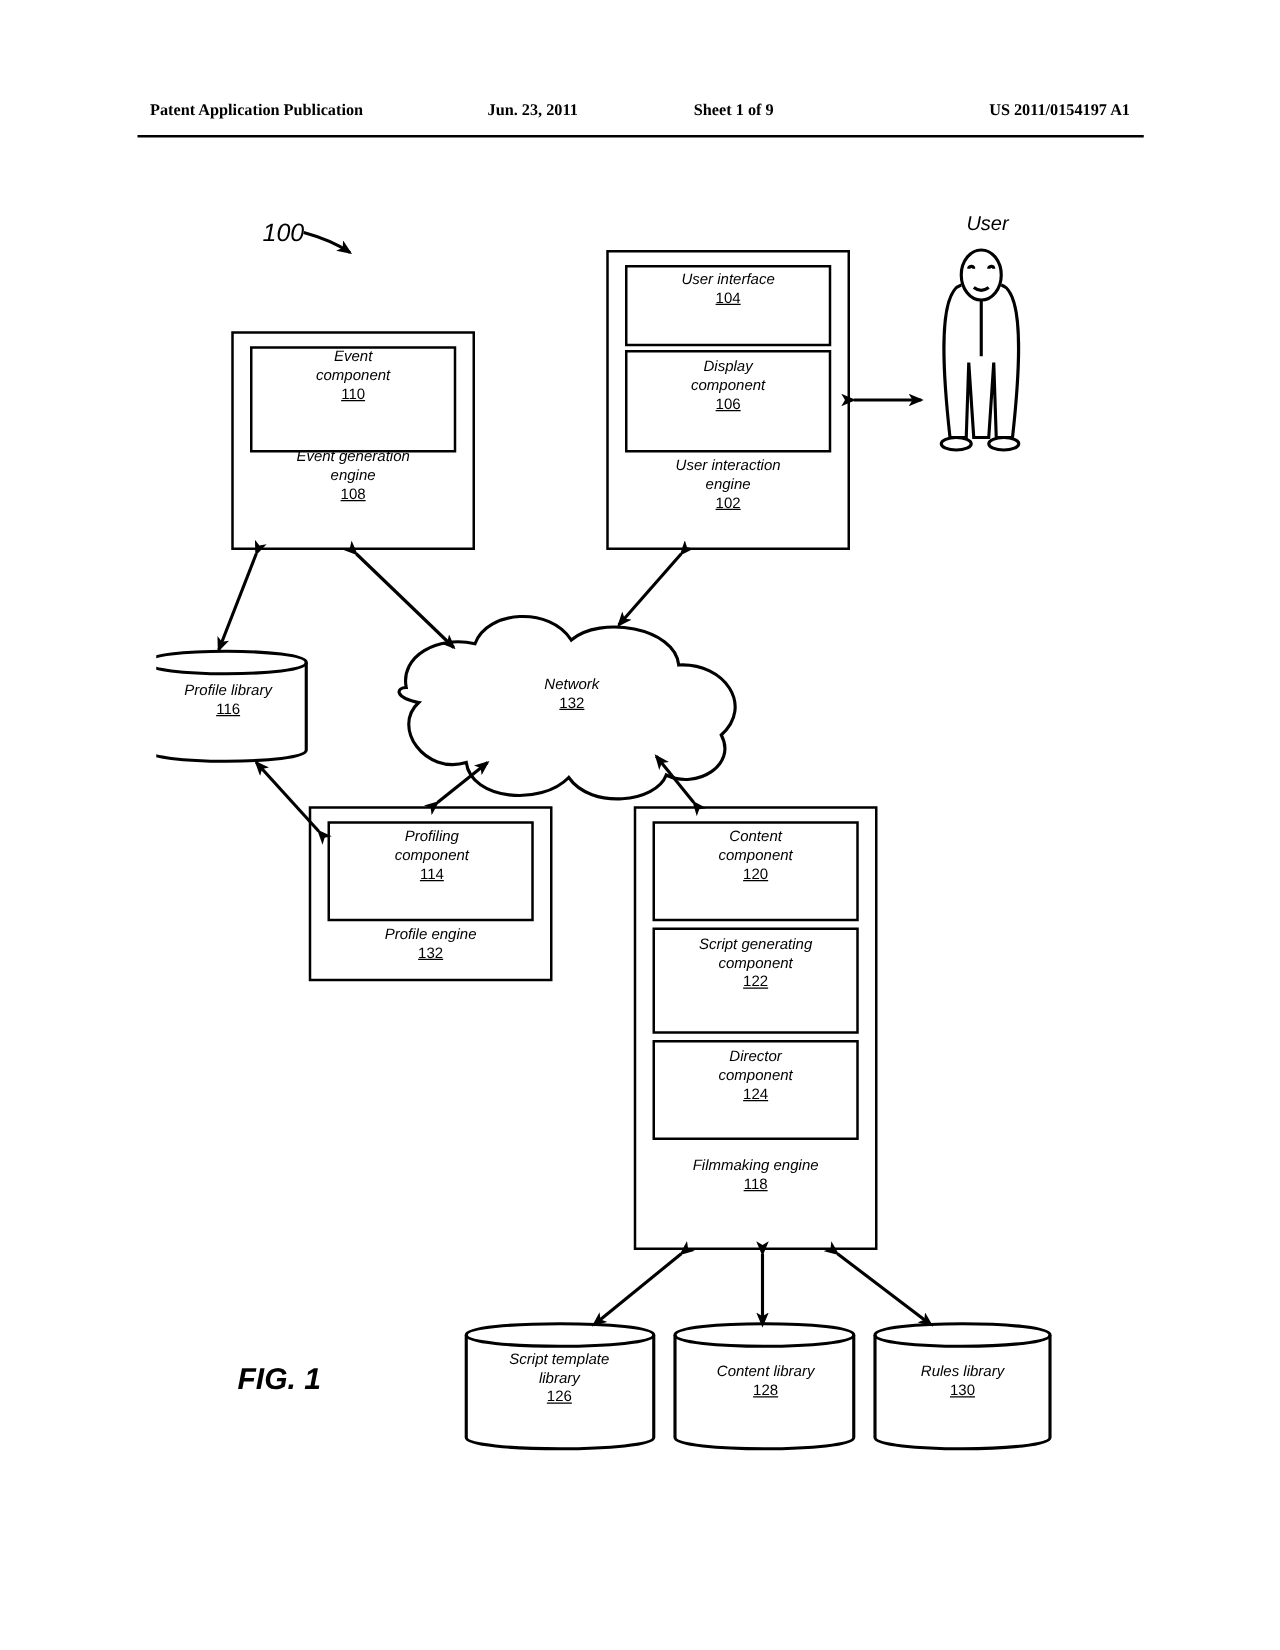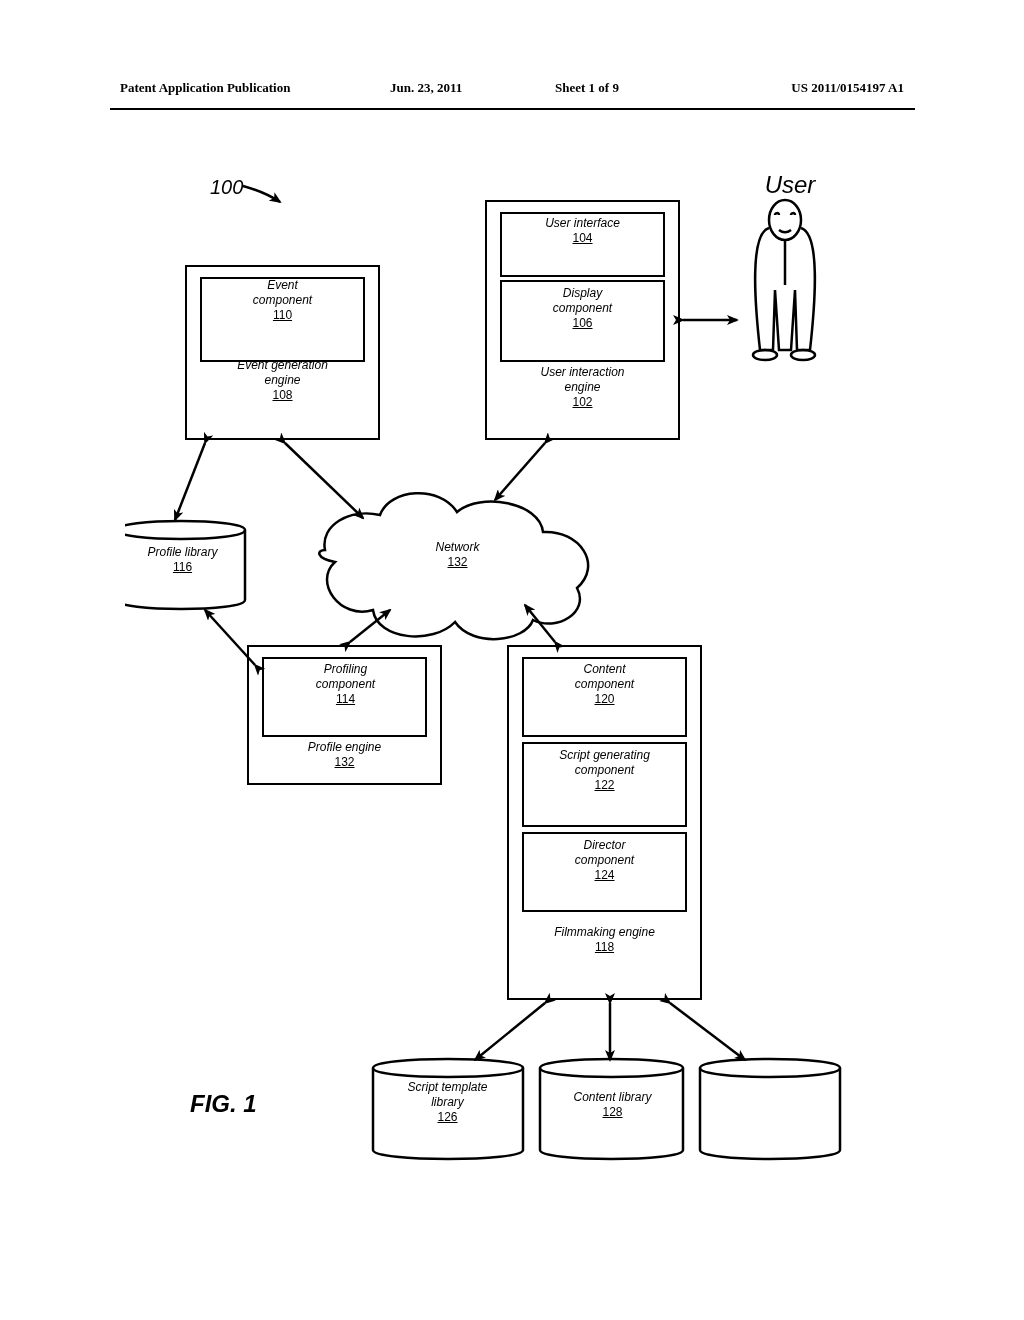--- a/index.html
+++ b/index.html
@@ -97,21 +97,21 @@
   <span class="pubnum">US 2011/0154197 A1</span>
 </div>
 <div class="hr"></div>
 
 <div class="stage">
 
   <div class="label" style="left:85px; top:25px; font-weight:normal; font-size:20px;">
     <span>100</span>
   </div>
 
-  <div class="label" style="left:625px; top:20px; width:80px; font-size:24px;">
+  <div class="label" style="left:625px; top:20px; width:80px; font-size:16px;">
     <span>User</span>
   </div>
 
   <div class="box" style="left:60px; top:115px; width:195px; height:175px;">
     <div class="inner-box" style="left:13px; top:10px; width:165px; height:85px;"></div>
   </div>
   <div class="label" style="left:80px; top:128px; width:155px;">
     <span style="white-space:pre-line;">Event
 component</span>
     <span class="ref">110</span>
@@ -190,20 +190,24 @@
   </div>
 
   <div class="label" style="left:245px; top:930px; width:155px;">
     <span style="white-space:pre-line;">Script template
 library</span>
     <span class="ref">126</span>
   </div>
   <div class="label" style="left:415px; top:940px; width:145px;">
     <span>Content library</span>
     <span class="ref">128</span>
+  </div>
+  <div class="label" style="left:575px; top:940px; width:140px;">
+    <span>Rules library</span>
+    <span class="ref">130</span>
   </div>
 
   <div class="figlabel" style="left:65px; top:940px;">
     <span>FIG. 1</span>
   </div>
 
   <svg class="overlay" viewBox="0 0 780 1080">
     <defs>
       <marker id="ah" markerWidth="12" markerHeight="10" refX="10" refY="5" orient="auto" markerUnits="userSpaceOnUse">
         <path d="M0,0 L12,5 L0,10 L3,5 Z" fill="#000"></path>

